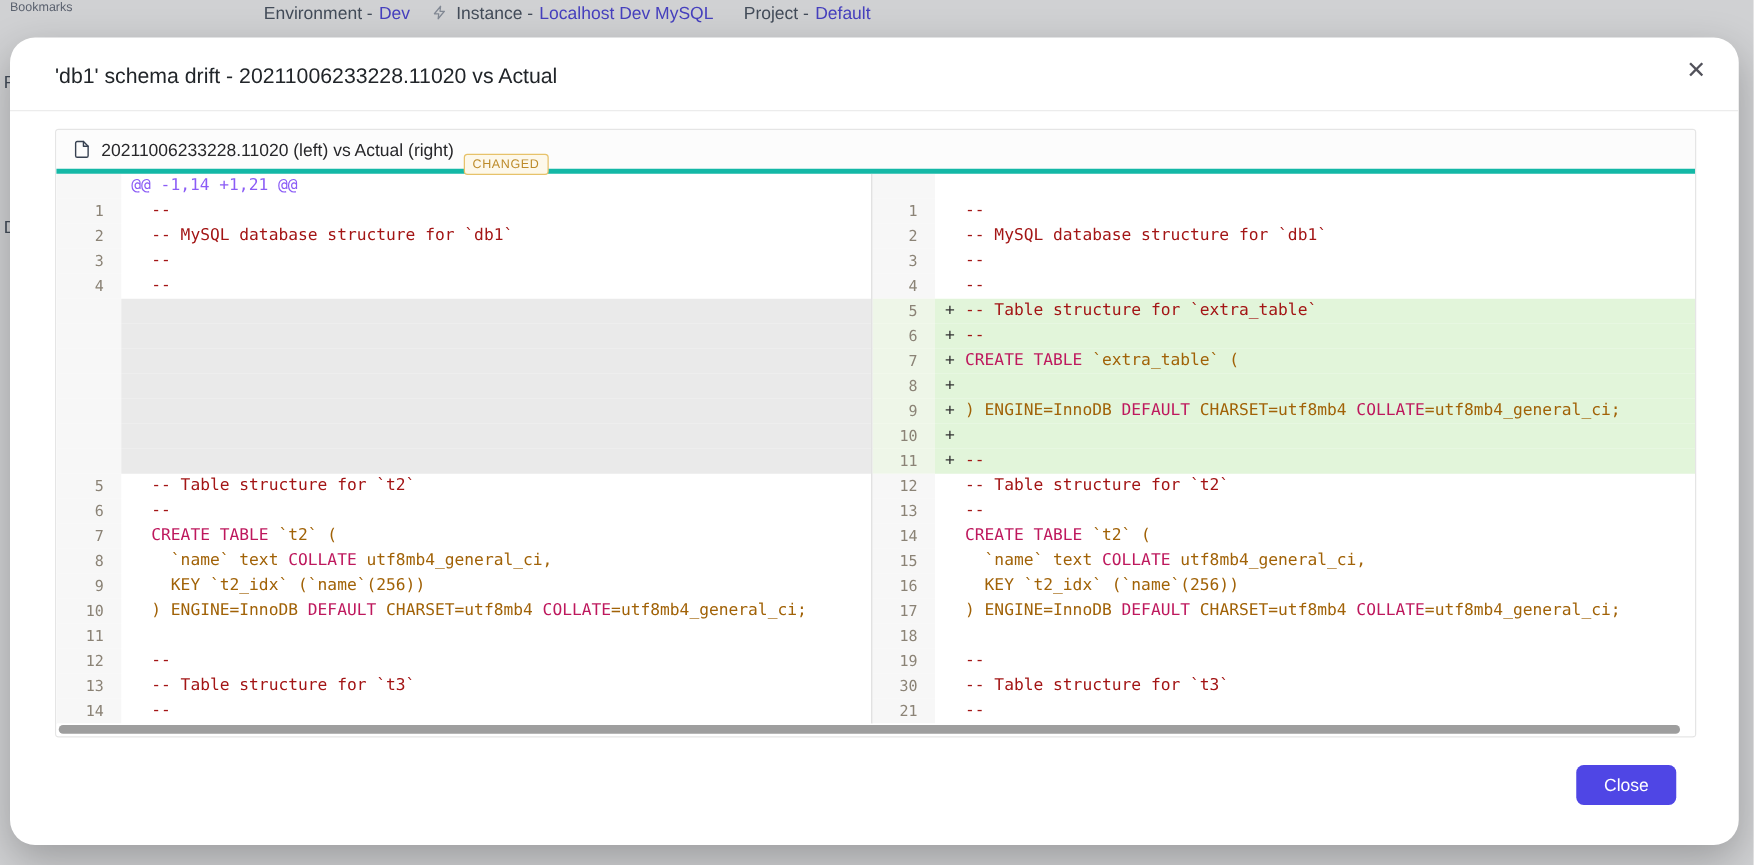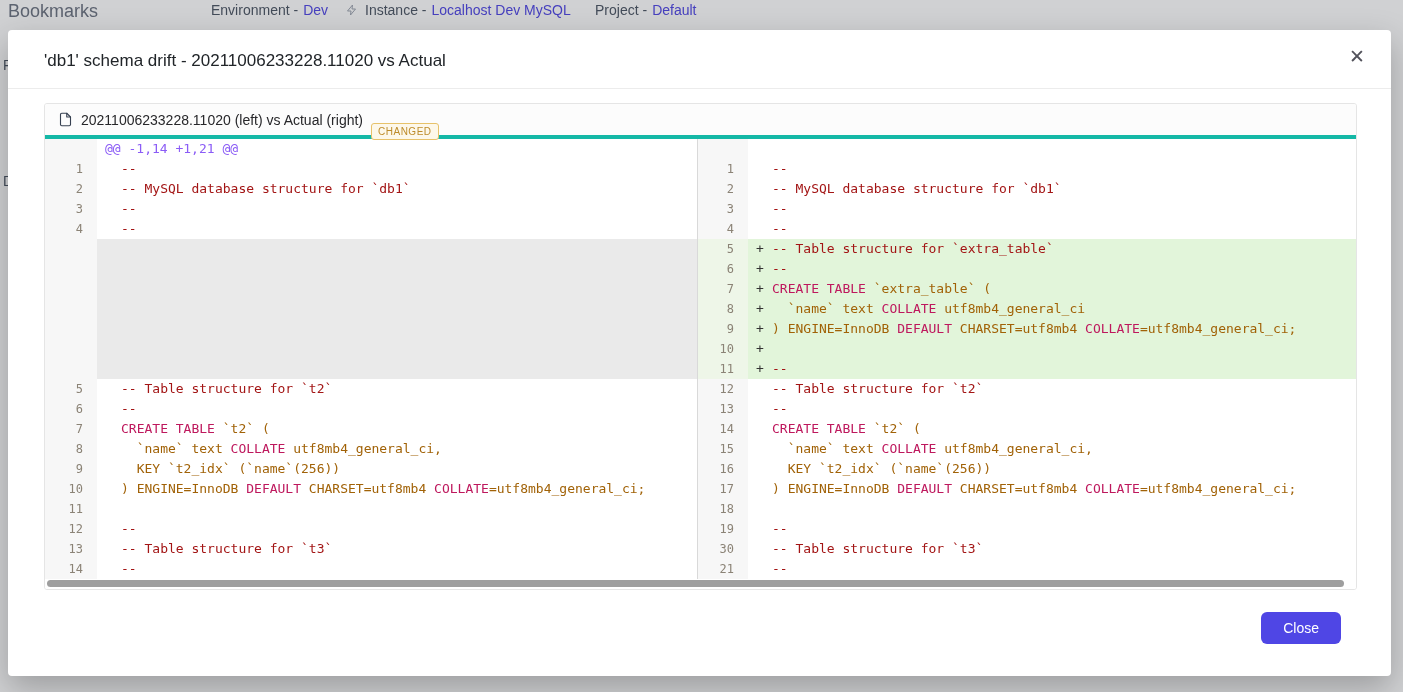--- a/index.html
+++ b/index.html
@@ -2,36 +2,36 @@
 <html><head>
 <meta charset="utf-8">
 <style>
   * { margin:0; padding:0; box-sizing:border-box; }
   html,body { width:1403px; height:692px; overflow:hidden; font-family:"Liberation Sans",sans-serif; background:#fff; }
   body { position:relative; }
 
   
   .bg-page { position:absolute; inset:0; background:#ffffff; }
   .topbar { position:absolute; top:0; left:0; right:0; height:30px; }
-  .bookmarks { position:absolute; left:8px; top:1px; font-size:18px; font-weight:500; color:#6b7280; }
+  .bookmarks { position:absolute; left:8px; top:1px; font-size:10px; font-weight:500; color:#6b7280; }
   .nav-group { position:absolute; top:2px; display:flex; align-items:center; gap:5px; font-size:14px; font-weight:500; color:#4b5563; }
   .nav-env { left:211px; }
   .nav-instance { left:346px; }
   .nav-project { left:595px; }
   .nav-link { color:#4f46e5; }
   .bolt { display:inline-flex; align-items:center; margin-right:2px; }
   .side-letter { position:absolute; font-size:14px; font-weight:500; color:#4b5563; left:3px; }
   .sl1 { top:57px; }
   .sl2 { top:173px; }
 
   .overlay { position:absolute; inset:0; background:rgba(42,45,56,0.22); }
 
   
   .modal { position:absolute; left:8px; top:30px; width:1383px; height:646px; background:#fff;
-           border-radius:4px; box-shadow:0 12px 32px rgba(0,0,0,0.25); }
+           border-radius:20px; box-shadow:0 12px 32px rgba(0,0,0,0.25); }
   .modal-header { position:relative; padding:21px 36px 17px; border-bottom:1px solid #ececec; }
   .modal-title { font-size:17px; font-weight:400; color:#212529; }
   .close-x { position:absolute; right:26px; top:17px; border:none; background:none; cursor:pointer;
              font-size:19px; line-height:1; color:#52525b; }
 
   
   .diff-card { position:relative; margin:14px 36px 0; width:1313px; height:487px;
                border:1px solid #e5e5e5; border-radius:3px; background:#fff; overflow:hidden; }
   .diff-header { display:flex; align-items:center; gap:8px; height:35px; padding:0 13px;
                  background:#fcfcfc; border-bottom:4px solid #14b8a6; }
@@ -241,21 +241,21 @@
           <div class="drow added">
             <span class="gut">6</span>
             <span class="codecell"><span class="prefix">+</span><span class="ct"><span class="tok-c">--</span></span></span>
           </div>
           <div class="drow added">
             <span class="gut">7</span>
             <span class="codecell"><span class="prefix">+</span><span class="ct"><span class="tok-k">CREATE TABLE</span><span class="tok-p"> `extra_table` (</span></span></span>
           </div>
           <div class="drow added">
             <span class="gut">8</span>
-            <span class="codecell"><span class="prefix">+</span><span class="ct"><span class="tok-p">  `name` text </span><span class="tok-k">COLLATE</span><span class="tok-p"> utf8mb4_general_ci</span></span></span>
+            <span class="codecell"><span class="prefix">+</span></span>
           </div>
           <div class="drow added">
             <span class="gut">9</span>
             <span class="codecell"><span class="prefix">+</span><span class="ct"><span class="tok-p">) ENGINE=InnoDB </span><span class="tok-k">DEFAULT</span><span class="tok-p"> CHARSET=utf8mb4 </span><span class="tok-k">COLLATE</span><span class="tok-p">=utf8mb4_general_ci;</span></span></span>
           </div>
           <div class="drow added">
             <span class="gut">10</span>
             <span class="codecell"><span class="prefix">+</span><span class="ct"></span></span>
           </div>
           <div class="drow added">

